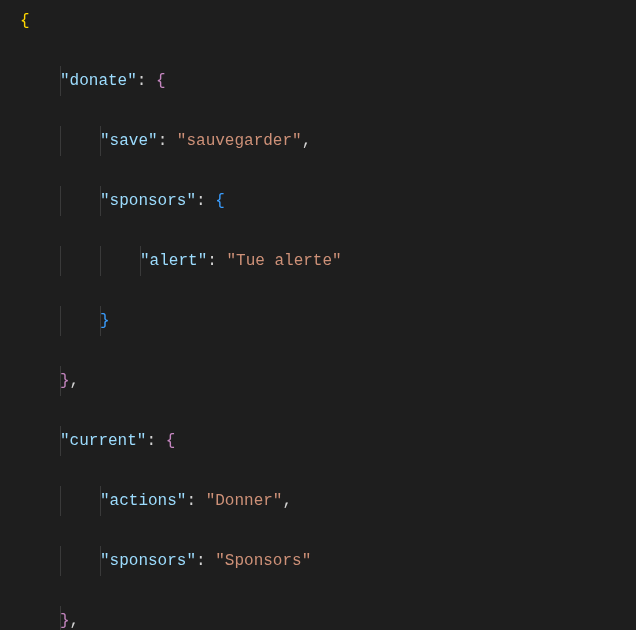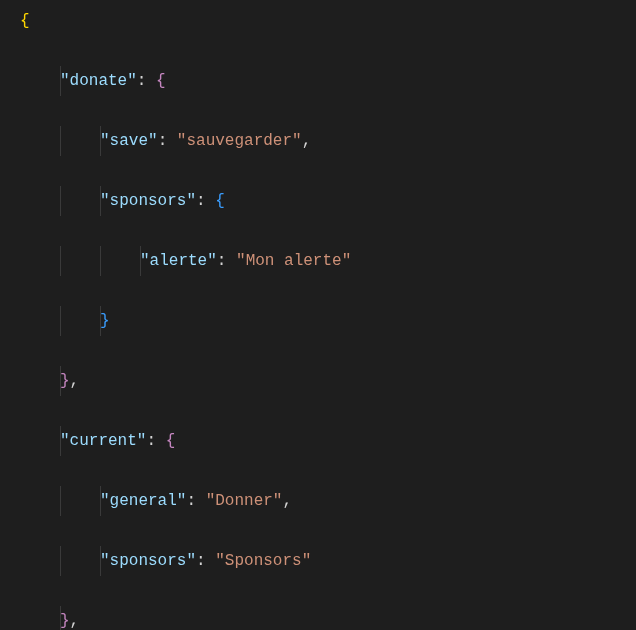--- a/index.html
+++ b/index.html
@@ -59,25 +59,25 @@
   .i2 { padding-left: 80px; }
   .i3 { padding-left: 120px; }
 </style>
 </head>
 <body>
 
 <pre class="code"><span class="line"><span class="i0"><span class="brace-yellow">{</span></span></span>
 <span class="line"><span class="guide g1"></span><span class="i1"><span class="key">"<span>donate</span>"</span><span class="punct">: </span><span class="brace-purple">{</span></span></span>
 <span class="line"><span class="guide g1"></span><span class="guide g2"></span><span class="i2"><span class="key">"<span>save</span>"</span><span class="punct">: </span><span class="str">"<span>sauvegarder</span>"</span><span class="comma">,</span></span></span>
 <span class="line"><span class="guide g1"></span><span class="guide g2"></span><span class="i2"><span class="key">"<span>sponsors</span>"</span><span class="punct">: </span><span class="brace-blue">{</span></span></span>
-<span class="line"><span class="guide g1"></span><span class="guide g2"></span><span class="guide g3"></span><span class="i3"><span class="key">"<span>alerte</span>"</span><span class="punct">: </span><span class="str">"<span>Mon alerte</span>"</span></span></span>
+<span class="line"><span class="guide g1"></span><span class="guide g2"></span><span class="guide g3"></span><span class="i3"><span class="key">"<span>alert</span>"</span><span class="punct">: </span><span class="str">"<span>Tue alerte</span>"</span></span></span>
 <span class="line"><span class="guide g1"></span><span class="guide g2"></span><span class="i2"><span class="brace-blue">}</span></span></span>
 <span class="line"><span class="guide g1"></span><span class="i1"><span class="brace-purple">}</span><span class="comma">,</span></span></span>
 <span class="line"><span class="guide g1"></span><span class="i1"><span class="key">"<span>current</span>"</span><span class="punct">: </span><span class="brace-purple">{</span></span></span>
-<span class="line"><span class="guide g1"></span><span class="guide g2"></span><span class="i2"><span class="key">"<span>general</span>"</span><span class="punct">: </span><span class="str">"<span>Donner</span>"</span><span class="comma">,</span></span></span>
+<span class="line"><span class="guide g1"></span><span class="guide g2"></span><span class="i2"><span class="key">"<span>actions</span>"</span><span class="punct">: </span><span class="str">"<span>Donner</span>"</span><span class="comma">,</span></span></span>
 <span class="line"><span class="guide g1"></span><span class="guide g2"></span><span class="i2"><span class="key">"<span>sponsors</span>"</span><span class="punct">: </span><span class="str">"<span>Sponsors</span>"</span></span></span>
 <span class="line"><span class="guide g1"></span><span class="i1"><span class="brace-purple">}</span><span class="comma">,</span></span></span>
 
 
 
 
 
 
 
 

